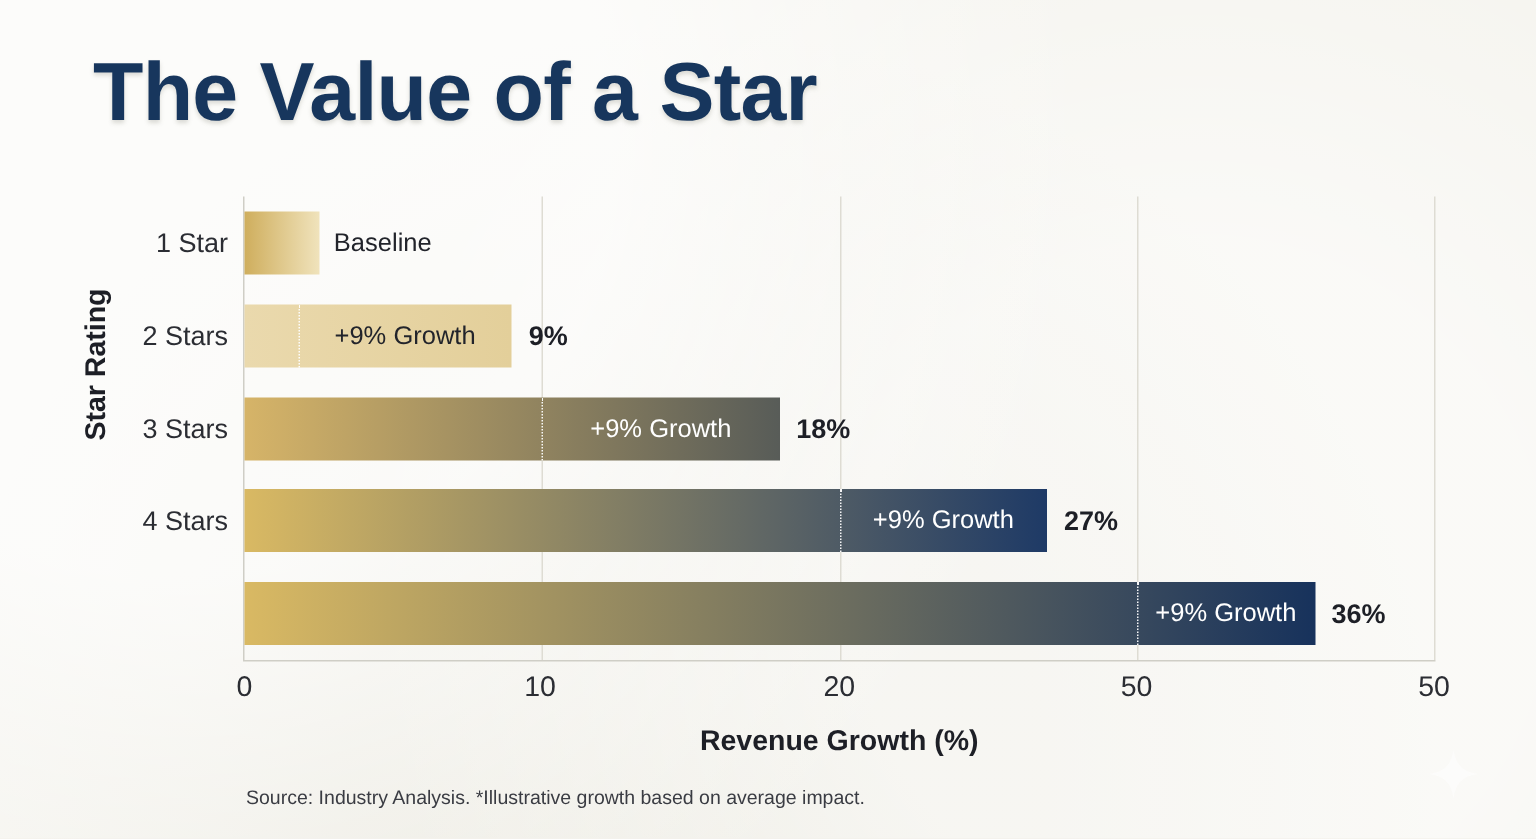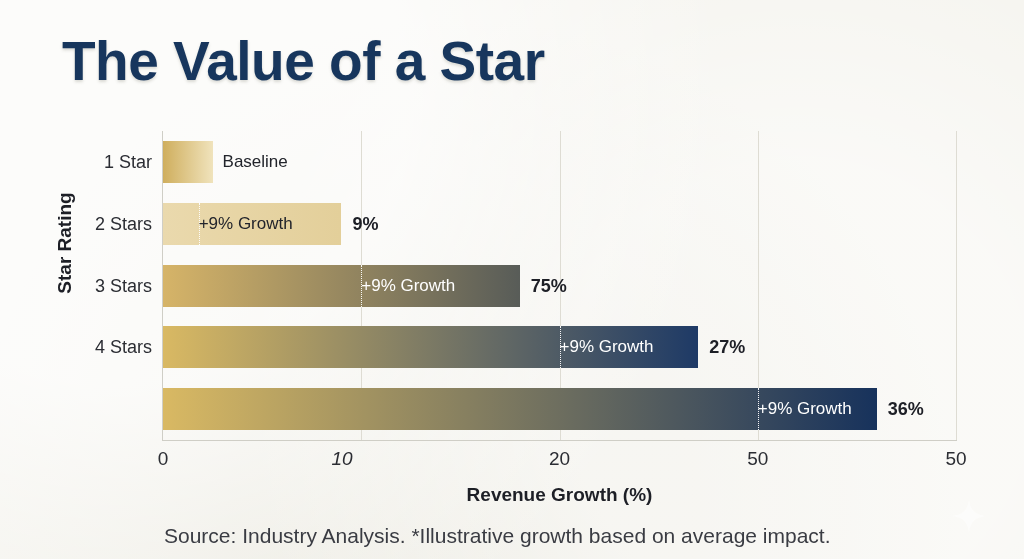--- a/index.html
+++ b/index.html
@@ -99,20 +99,21 @@
     width: 0;
     height: 42px;
     border-left: 1px dotted rgba(255,255,255,0.95);
   }
   .growth-label {
     position: absolute;
     top: 0;
     height: 42px;
     line-height: 42px;
     font-size: 17px;
+    text-align: center;
     white-space: nowrap;
     pointer-events: none;
   }
   .growth-label.dark { color: #22242b; }
   .growth-label.light { color: #ffffff; }
 
   .value-label {
     position: absolute;
     top: 0;
     height: 42px;
@@ -167,21 +168,21 @@
     font-size: 19px;
     font-weight: bold;
     color: #1d1f26;
     transform: rotate(-90deg);
     transform-origin: center center;
   }
   #source {
     position: absolute;
     left: 164px;
     top: 524px;
-    font-size: 21px;
+    font-size: 13px;
     color: #3a3c43;
     white-space: nowrap;
   }
 
   
   #sparkle {
     position: absolute;
     right: 38px;
     bottom: 26px;
     width: 34px;
@@ -224,40 +225,40 @@
           <div class="bar-row" style="top: 71.7px; width: 793px;">
             <div class="bar" style="width: 178.425px; background: linear-gradient(90deg, rgb(234, 217, 173) 0%, rgb(227, 207, 154) 100%);"></div>
             <div class="seg-divider" style="left: 35.685px;"></div>
             <div class="growth-label dark" style="left: 35.685px; width: 142.74px;">+9% Growth</div>
             <div class="value-label" style="left: 189.425px; color: rgb(29, 31, 38);">9%</div>
           </div>
           <div class="bar-row" style="top: 133.5px; width: 793px;">
             <div class="bar" style="width: 356.85px; background: linear-gradient(90deg, rgb(214, 180, 104) 0%, rgb(88, 92, 88) 100%);"></div>
             <div class="seg-divider" style="left: 198.25px;"></div>
             <div class="growth-label light" style="left: 198.25px; width: 158.6px;">+9% Growth</div>
-            <div class="value-label" style="left: 367.85px; color: rgb(29, 31, 38);">75%</div>
+            <div class="value-label" style="left: 367.85px; color: rgb(29, 31, 38);">18%</div>
           </div>
           <div class="bar-row" style="top: 195.3px; width: 793px;">
             <div class="bar" style="width: 535.275px; background: linear-gradient(90deg, rgb(217, 185, 99) 0%, rgb(30, 58, 102) 100%);"></div>
             <div class="seg-divider" style="left: 396.5px;"></div>
             <div class="growth-label light" style="left: 396.5px; width: 138.775px;">+9% Growth</div>
             <div class="value-label" style="left: 546.275px; color: rgb(29, 31, 38);">27%</div>
           </div>
           <div class="bar-row" style="top: 257.1px; width: 793px;">
             <div class="bar" style="width: 713.7px; background: linear-gradient(90deg, rgb(217, 185, 99) 0%, rgb(23, 50, 92) 100%);"></div>
             <div class="seg-divider" style="left: 594.75px;"></div>
             <div class="growth-label light" style="left: 594.75px; width: 118.95px;">+9% Growth</div>
             <div class="value-label" style="left: 724.7px; color: rgb(29, 31, 38);">36%</div>
           </div>
         </div>
     </div>
 
     <div id="xticks">
         <div class="xtick" style="left: 163px;">0</div>
-        <div class="xtick" style="left: 342px; font-style: italic;">10</div>
+        <div class="xtick" style="left: 360px;">10</div>
         <div class="xtick" style="left: 559.5px;">20</div>
         <div class="xtick" style="left: 757.75px;">50</div>
         <div class="xtick" style="left: 956px;">50</div>
       </div>
     <div id="xlabel">Revenue Growth (%)</div>
   </div>
 
   <div id="source">Source: Industry Analysis. *Illustrative growth based on average impact.</div>
 
   <svg id="sparkle" viewBox="0 0 100 100" aria-hidden="true">

